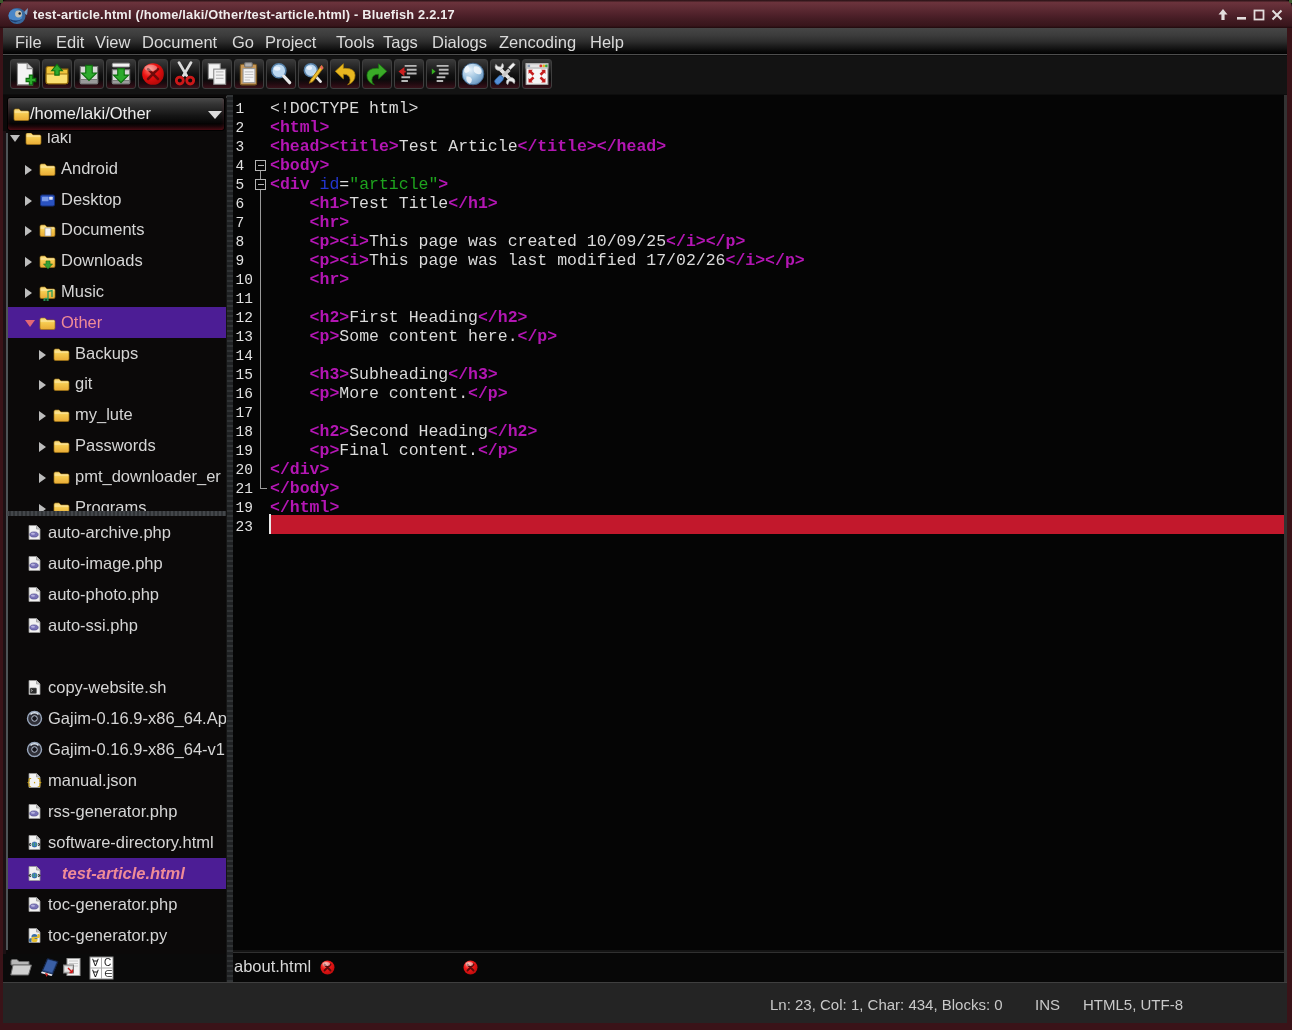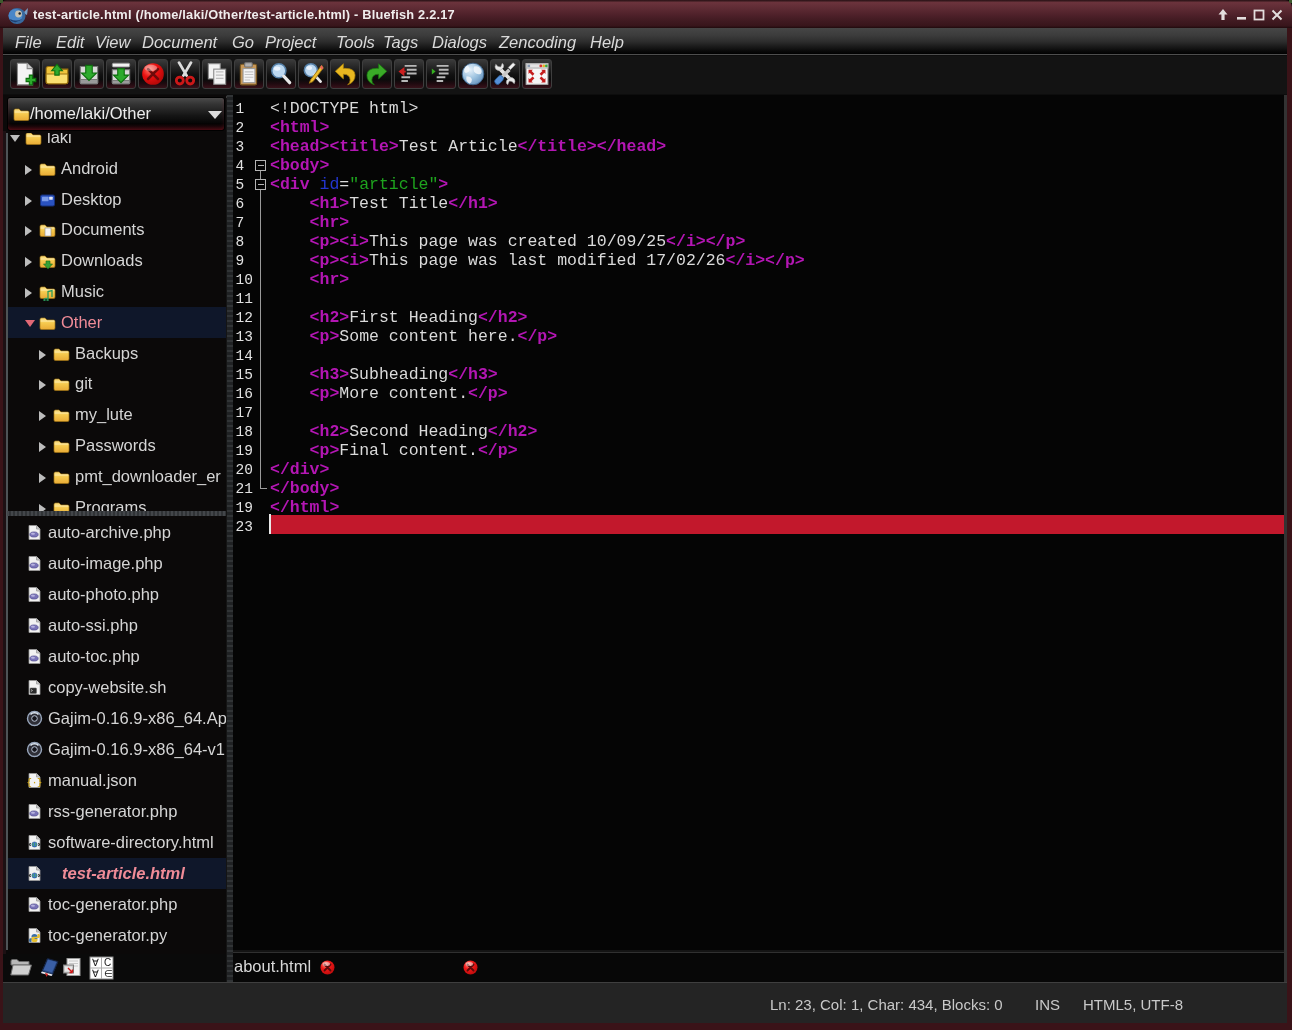--- a/index.html
+++ b/index.html
@@ -8,40 +8,40 @@
   .abs{position:absolute;}
   
   #titlebar{left:0;top:0;width:1292px;height:28px;border-radius:7px 7px 0 0;
     background:linear-gradient(180deg,#241013 0%,#6b333c 9%,#5e2b34 30%,#4d2029 55%,#401a21 75%,#38151b 92%,#200a0d 100%);}
   #title{left:33px;top:6.5px;color:#f0eded;font-size:12.8px;font-weight:bold;letter-spacing:.2px;}
   #borders{left:0;top:28px;width:1292px;height:1002px;background:#3a1318;}
   #content{left:3px;top:28px;width:1284px;height:995px;background:#0d0d0d;}
   
   #menubar{left:0px;top:0px;width:1284px;height:27px;
     background:linear-gradient(180deg,#464646 0%,#3c3c3c 28%,#2d2d2d 52%,#161616 76%,#0a0a0a 88%,#010101 100%);
-    border-bottom:1px solid #4e4e4e;font-style:italic;}
+    border-bottom:1px solid #4e4e4e;}
   #menubar span{position:absolute;top:5px;color:#dadada;font-size:16.5px;}
   
   #toolbar{left:0px;top:28px;width:1284px;height:38px;background:#131313;}
   .tbtn{position:absolute;top:3px;width:30px;height:30px;border:1px solid #3e3e3e;border-radius:3px;
     background:linear-gradient(180deg,#3a3a3a 0%,#242424 28%,#111 52%,#0b0b0b 70%,#200a10 85%,#38121a 100%);}
   .tbtn svg{position:absolute;left:1px;top:1px;width:26px;height:26px;}
   
   #main{left:0px;top:67px;width:1284px;height:887px;background:#141414;}
   #sidebar{left:0px;top:0px;width:223px;height:887px;background:#0b0909;}
   #combo{left:4px;top:2px;width:218px;height:34px;border:1px solid #000;border-radius:3px;
     background:linear-gradient(180deg,#4a4a4a 0%,#333 20%,#151515 55%,#050505 80%,#1c0407 100%);
     box-shadow:inset 0 -3px 5px -2px rgba(160,30,45,.55);}
   #combo .lbl{position:absolute;left:22px;top:6px;color:#ececec;font-size:16.5px;}
   #tree{left:0px;top:38px;width:223px;height:379px;overflow:hidden;}
   #flist{left:0px;top:423px;width:223px;height:432px;overflow:hidden;}
   #hsplit{left:4px;top:416px;width:219px;height:4.5px;background:repeating-linear-gradient(90deg,#43464a 0 2px,#303336 2px 4px);}
   .row{position:absolute;left:5px;width:218px;height:31px;color:#d5d5d5;font-size:16.5px;}
   .row .txt{position:absolute;top:6px;white-space:nowrap;}
-  .sel{background:#0f172a;}
+  .sel{background:#4c1d95;}
   .sel .txt{color:#ef8b97;}
   .tri{position:absolute;top:12px;width:0;height:0;border-left:7px solid #bdbdbd;border-top:5px solid transparent;border-bottom:5px solid transparent;}
   .trid{position:absolute;top:13px;width:0;height:0;border-top:7px solid #bdbdbd;border-left:5px solid transparent;border-right:5px solid transparent;}
   .icon16{position:absolute;top:8px;width:17px;height:17px;}
   #sidetabs{left:0px;top:859px;width:223px;height:28px;background:#0a0a0a;}
   
   #editor{left:230px;top:0px;width:1051px;height:855px;background:#050505;overflow:hidden;
     font-family:"Liberation Mono",monospace;font-size:16.5px;}
   .cl{position:absolute;left:0;width:1051px;height:19px;white-space:pre;color:#dadada;}
   .cl .num{position:absolute;left:2.5px;top:2px;font-size:14.5px;color:#e2e2e2;}
@@ -405,28 +405,20 @@
             <span class="txt" style="left:40px;">auto-photo.php</span>
           </div>
           <div class="row" style="top:92px">
             <svg class="icon16" style="left:18px;top:7px" width="17" height="17" viewBox="0 0 17 17">
               <use href="#page"></use>
               <ellipse cx="8" cy="10.5" rx="4.2" ry="2.6" fill="#7a74b8" stroke="#4a4488" stroke-width=".6"></ellipse>
               <ellipse cx="7" cy="9.8" rx="2" ry="1" fill="#b8b4e0"></ellipse>
             </svg>
             <span class="txt" style="left:40px;">auto-ssi.php</span>
           </div>
-          <div class="row" style="top:123px">
-            <svg class="icon16" style="left:18px;top:7px" width="17" height="17" viewBox="0 0 17 17">
-              <use href="#page"></use>
-              <ellipse cx="8" cy="10.5" rx="4.2" ry="2.6" fill="#7a74b8" stroke="#4a4488" stroke-width=".6"></ellipse>
-              <ellipse cx="7" cy="9.8" rx="2" ry="1" fill="#b8b4e0"></ellipse>
-            </svg>
-            <span class="txt" style="left:40px;">auto-toc.php</span>
-          </div>
           <div class="row" style="top:154px">
             <svg class="icon16" style="left:18px;top:7px" width="17" height="17" viewBox="0 0 17 17">
               <use href="#page"></use>
               <rect x="4" y="9" width="6.5" height="5.5" rx=".8" fill="#2a2a2a" stroke="#666" stroke-width=".6"></rect>
               <path d="M5 10.5 l1.5 1 -1.5 1" stroke="#d8d8d8" stroke-width=".7" fill="none"></path>
             </svg>
             <span class="txt" style="left:40px;">copy-website.sh</span>
           </div>
           <div class="row" style="top:185px">
             <svg class="icon16" style="left:18px;top:7px" width="17" height="17" viewBox="0 0 17 17">

